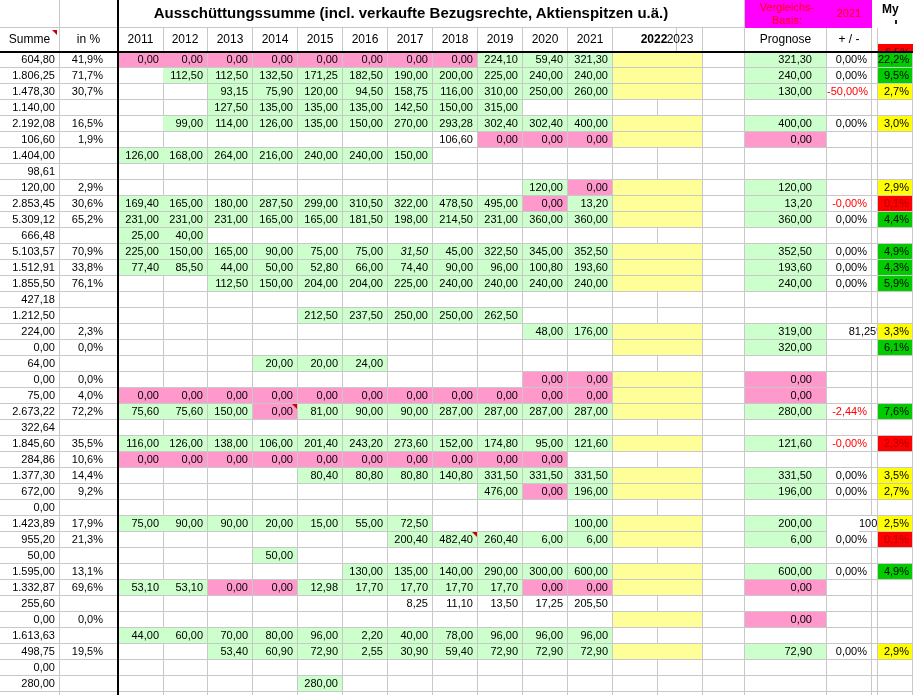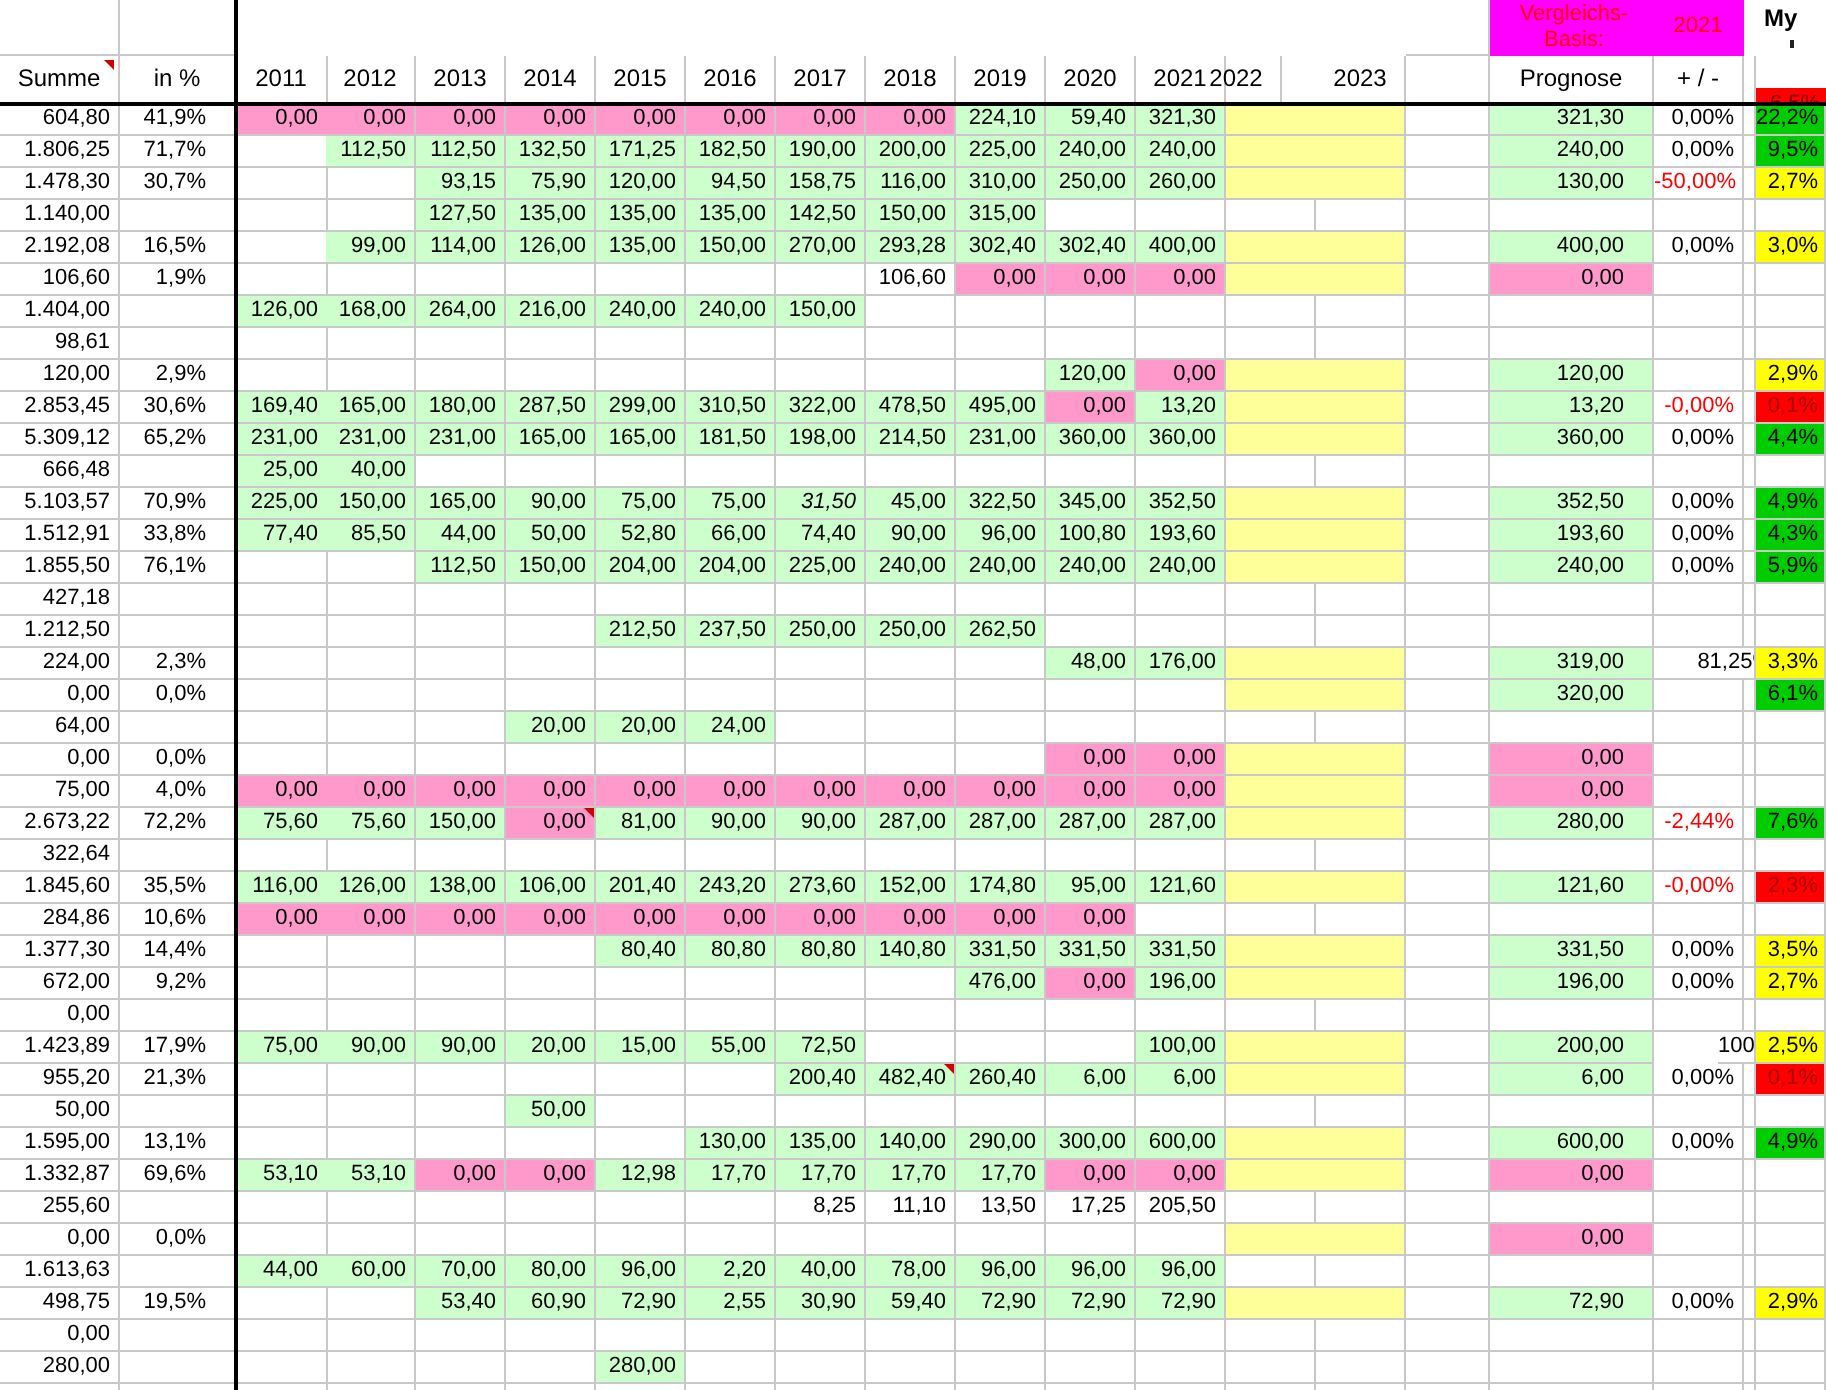--- a/index.html
+++ b/index.html
@@ -35,20 +35,21 @@
         padding-left:4px;letter-spacing:0}
   #my-subtick{position:absolute;left:895px;top:20px;width:2px;height:4px;background:#222}
   #my-partial{position:absolute;left:878px;top:44px;width:35px;height:8px;background:#ff0000;
         color:#7a0000;overflow:hidden;text-align:right;padding-right:3px;padding-top:2px;
         line-height:12px;font-size:11px;z-index:3}
 </style>
 </head>
 <body>
 
 <div id="sheet">
+  <div id="title-cell">Ausschüttungssumme (incl. verkaufte Bezugsrechte, Aktienspitzen u.ä.)</div>
 
   <div id="vergleichs-box">
     <div id="vergleichs-label">
       <div>Vergleichs-</div>
       <div>Basis:</div>
     </div>
     <div id="vergleichs-year">2021</div>
   </div>
 
   <div id="my-header">My</div>
@@ -62,21 +63,21 @@
       <div class="cell hdr" style="left: 163px; top: 28px; width: 45px; height: 24px;">2012</div>
       <div class="cell hdr" style="left: 208px; top: 28px; width: 45px; height: 24px;">2013</div>
       <div class="cell hdr" style="left: 253px; top: 28px; width: 45px; height: 24px;">2014</div>
       <div class="cell hdr" style="left: 298px; top: 28px; width: 45px; height: 24px;">2015</div>
       <div class="cell hdr" style="left: 343px; top: 28px; width: 45px; height: 24px;">2016</div>
       <div class="cell hdr" style="left: 388px; top: 28px; width: 45px; height: 24px;">2017</div>
       <div class="cell hdr" style="left: 433px; top: 28px; width: 45px; height: 24px;">2018</div>
       <div class="cell hdr" style="left: 478px; top: 28px; width: 45px; height: 24px;">2019</div>
       <div class="cell hdr" style="left: 523px; top: 28px; width: 45px; height: 24px;">2020</div>
       <div class="cell hdr" style="left: 568px; top: 28px; width: 45px; height: 24px;">2021</div>
-      <div class="cell hdr" style="left: 596px; top: 28px; width: 45px; height: 24px;">2022</div>
+      <div class="cell hdr" style="left: 632px; top: 28px; width: 45px; height: 24px; font-weight: bold;">2022</div>
       <div class="cell hdr" style="left: 658px; top: 28px; width: 45px; height: 24px;">2023</div>
       <div class="cell hdr" style="left: 703px; top: 28px; width: 42px; height: 24px;"></div>
       <div class="cell hdr" style="left: 745px; top: 28px; width: 82px; height: 24px;">Prognose</div>
       <div class="cell hdr" style="left: 827px; top: 28px; width: 45px; height: 24px;">+ / -</div>
       <div class="cell " style="left: 872px; top: 28px; width: 6px; height: 24px;"></div>
       <div class="cell " style="left: 0px; top: 0px; width: 60px; height: 28px;"></div>
       <div class="cell " style="left: 60px; top: 0px; width: 58px; height: 28px;"></div>
       <div class="cell " style="left: 703px; top: 0px; width: 42px; height: 28px;"></div>
       <div class="cell num" style="left: 0px; top: 52px; width: 60px; height: 16px;">604,80</div>
       <div class="cell pctnum" style="left: 60px; top: 52px; width: 58px; height: 16px;">41,9%</div>

